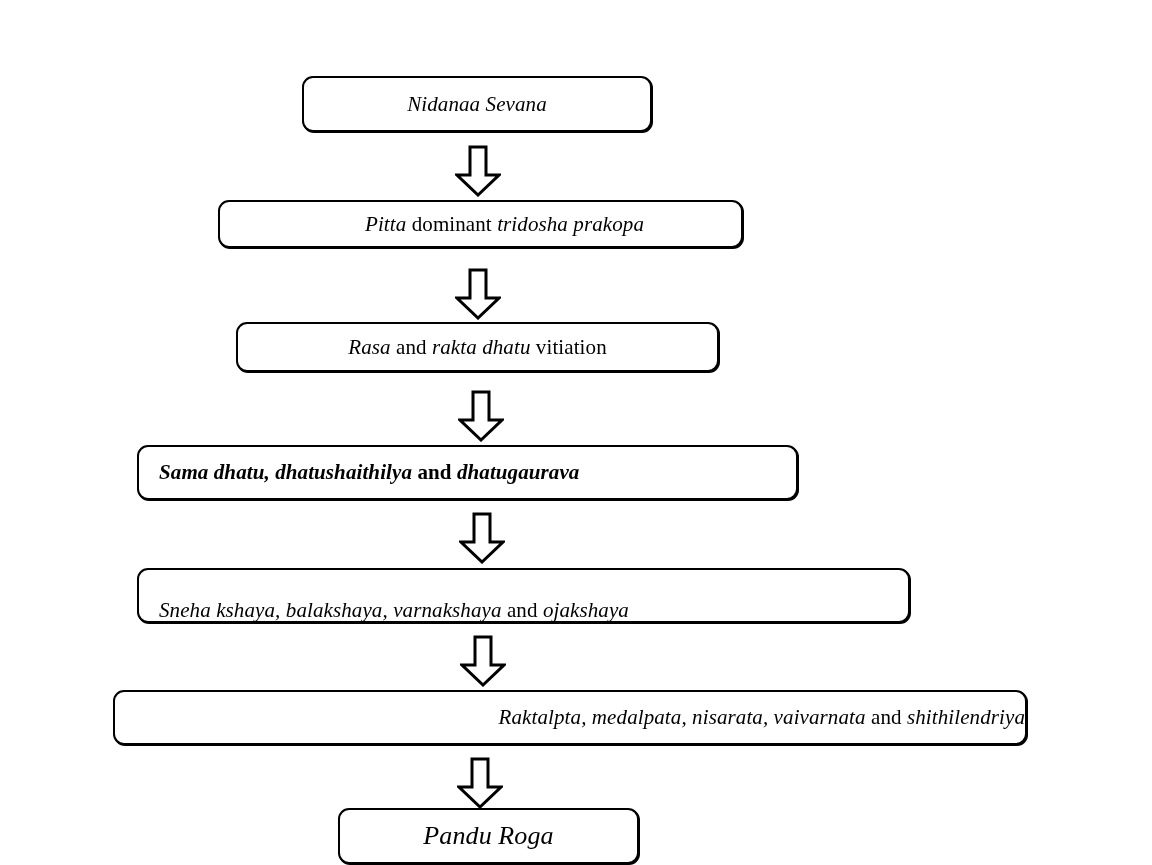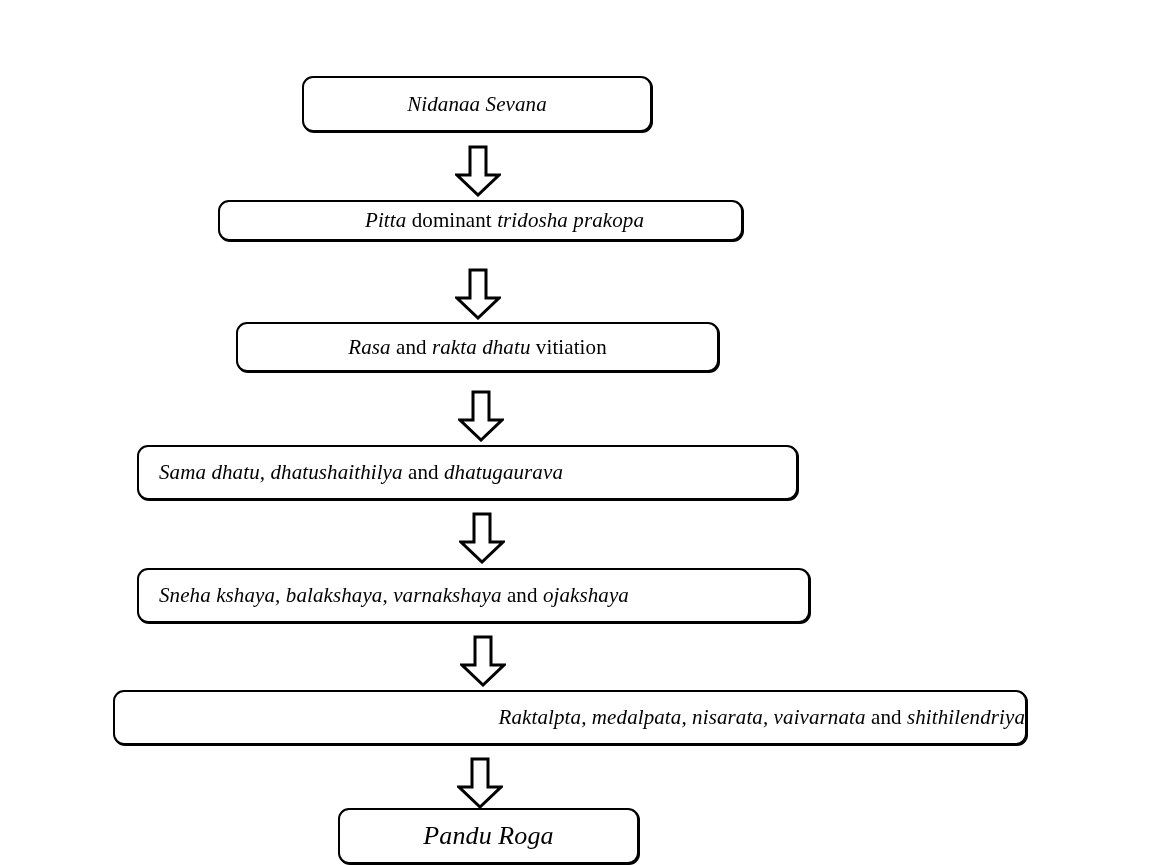--- a/index.html
+++ b/index.html
@@ -59,30 +59,30 @@
   }
   .arrow-connector svg { display: block; width: 100%; height: 100%; }
 </style>
 </head>
 <body>
 
 <div id="flow-root">
     <div class="node-box centered" style="left: 302px; top: 76px; width: 350px; height: 56px; justify-content: center;">
       <div class="node-text"><span class="it">Nidanaa Sevana</span></div>
     </div>
-    <div class="node-box centered" style="left: 218px; top: 200px; width: 525px; height: 41px; padding-left: 48px;">
+    <div class="node-box centered" style="left: 218px; top: 200px; width: 525px; height: 48px; padding-left: 48px;">
       <div class="node-text"><span class="it">Pitta</span><span class="ro"> dominant </span><span class="it">tridosha prakopa</span></div>
     </div>
     <div class="node-box centered" style="left: 236px; top: 322px; width: 483px; height: 50px;">
       <div class="node-text"><span class="it">Rasa</span><span class="ro"> and </span><span class="it">rakta dhatu</span><span class="ro"> vitiation</span></div>
     </div>
-    <div class="node-box leftal" style="left: 137px; top: 445px; width: 661px; height: 55px;">
+    <div class="node-box leftal" style="left: 137px; top: 445px; width: 661px; height: 55px; font-weight: bold;">
       <div class="node-text"><span class="it">Sama dhatu, dhatushaithilya</span><span class="ro"> and </span><span class="it">dhatugaurava</span></div>
     </div>
-    <div class="node-box leftal" style="left: 137px; top: 568px; width: 673px; height: 55px;">
+    <div class="node-box leftal" style="left: 137px; top: 568px; width: 773px; height: 55px; align-items: flex-end;">
       <div class="node-text"><span class="it">Sneha kshaya, balakshaya, varnakshaya</span><span class="ro"> and </span><span class="it">ojakshaya</span></div>
     </div>
     <div class="node-box leftal" style="left: 113px; top: 690px; width: 914px; height: 55px; justify-content: flex-end;">
       <div class="node-text"><span class="it">Raktalpta, medalpata, nisarata, vaivarnata</span><span class="ro"> and </span><span class="it">shithilendriya</span></div>
     </div>
     <div class="node-box centered" style="left: 338px; top: 808px; width: 301px; height: 56px;">
       <div class="node-text big"><span class="it">Pandu Roga</span></div>
     </div>
     <div class="arrow-connector" style="left: 455px; top: 145px;">
       <svg viewBox="0 0 46 52" preserveAspectRatio="none" aria-hidden="true">

